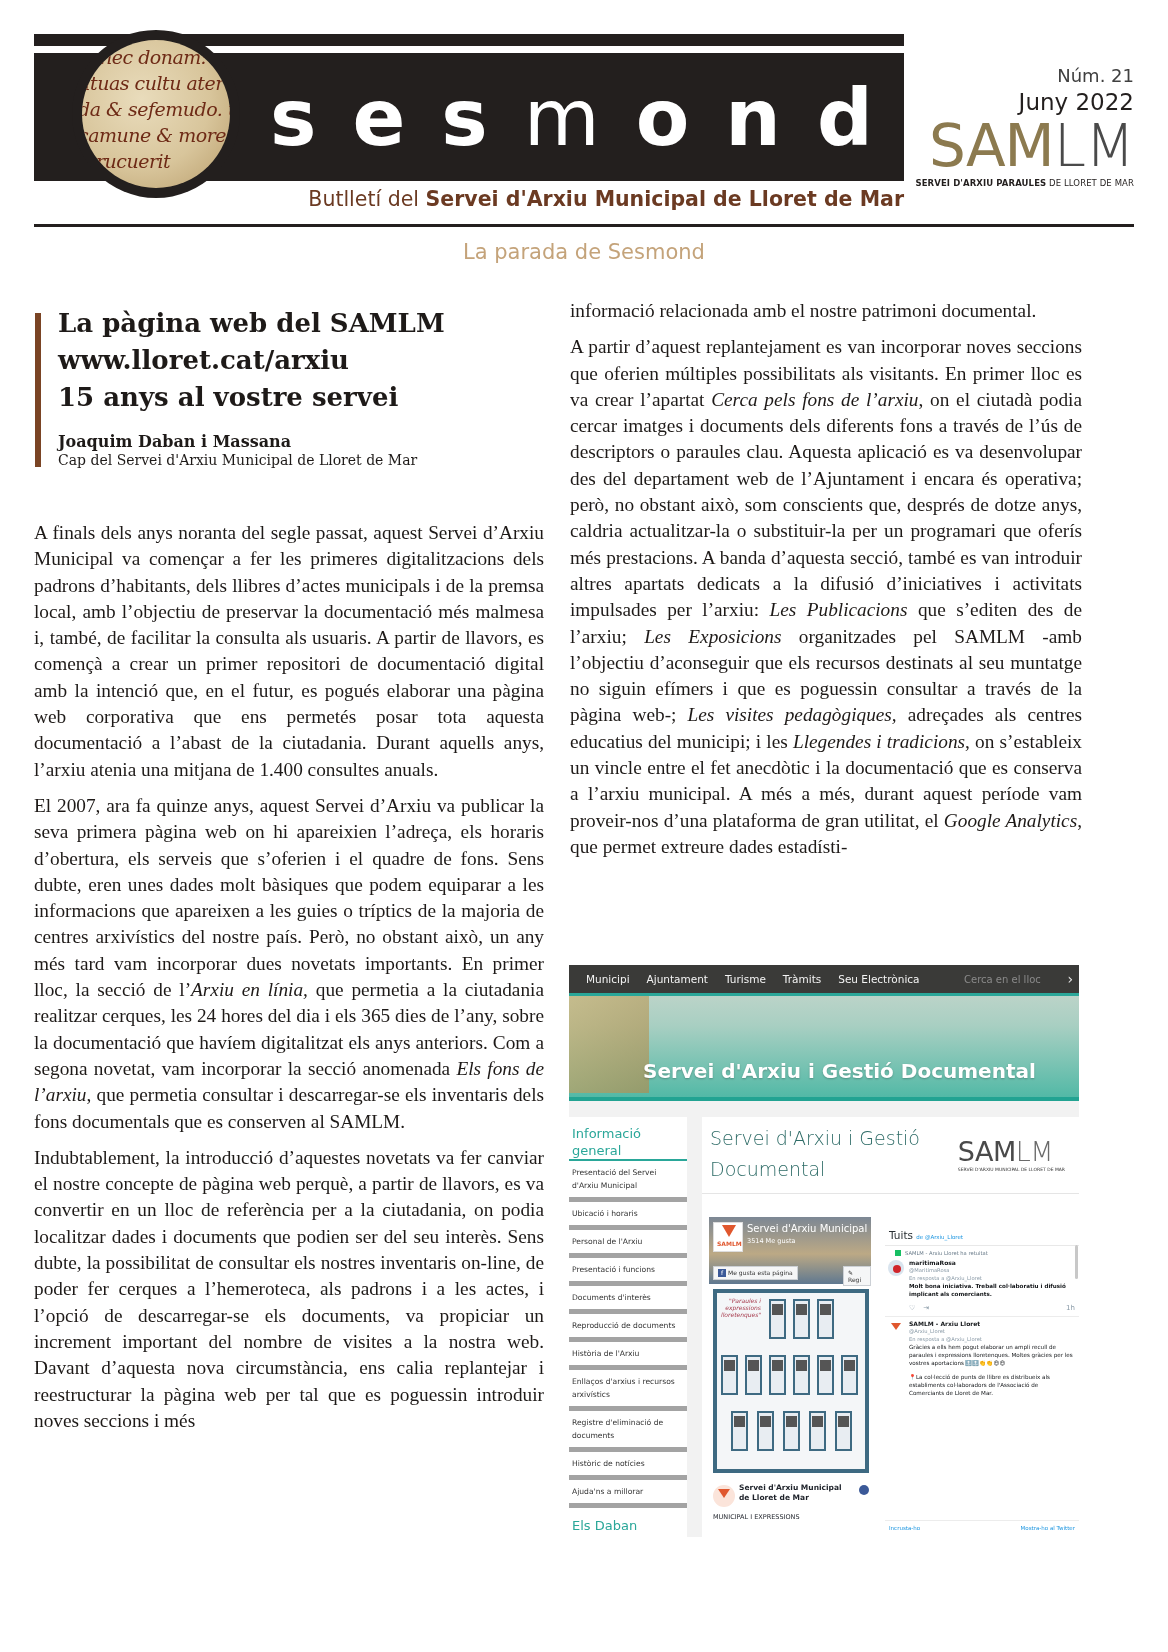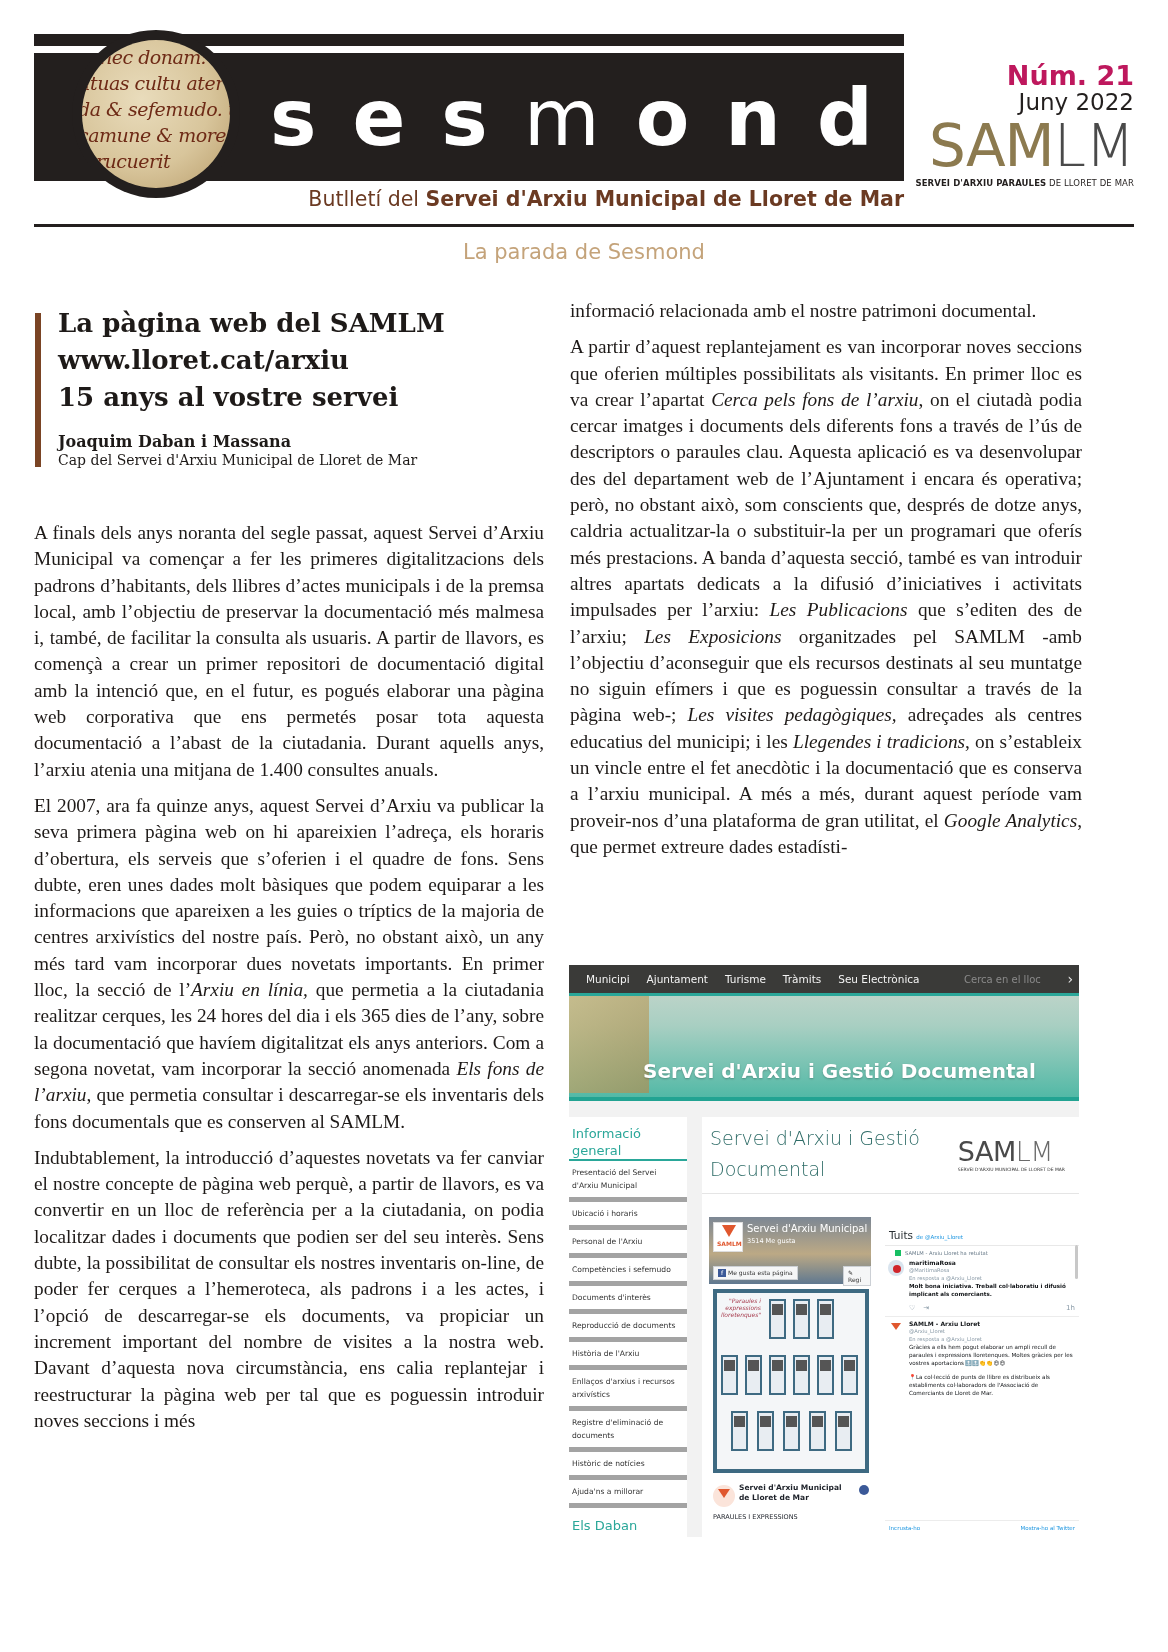--- a/index.html
+++ b/index.html
@@ -17,21 +17,21 @@
   .seal-inner { width: 100%; height: 100%; border-radius: 50%; overflow: hidden; position: relative;
     background: radial-gradient(circle at 40% 40%, #e9dcbc 0%, #d8c59b 55%, #b89c6a 100%); }
   .seal-inner .ms-line { position: absolute; left: -4px; font-family: "DejaVu Serif", serif; font-style: italic;
     color: #6e2a16; font-size: 19px; white-space: nowrap; letter-spacing: -0.5px; }
   .subtitle { position: absolute; right: 264px; top: 187px; font-family: "DejaVu Sans", sans-serif;
     font-size: 20.5px; color: #6b3a22; white-space: nowrap; }
   .subtitle b { font-weight: bold; }
   .bottom-rule { position: absolute; left: 34px; top: 224px; width: 1100px; height: 3px; background: #231f1e; }
 
   .issue { position: absolute; right: 34px; top: 62px; text-align: right; font-family: "DejaVu Sans", sans-serif; }
-  .issue-num { color: #be185d; font-weight: bold; font-size: 27px; line-height: 27px; }
+  .issue-num { color: #404040; font-weight: normal; font-size: 18px; line-height: 27px; }
   .issue-date { color: #231f1e; font-size: 23px; line-height: 27px; }
   .samlm { position: absolute; right: 34px; top: 116px; font-family: "DejaVu Sans", sans-serif; font-size: 58px;
     line-height: 60px; letter-spacing: -1px; }
   .samlm .sam { color: #8c7a4f; }
   .samlm .lm { color: #4a4a4a; font-weight: 200; }
   .samlm-sub { position: absolute; right: 34px; top: 178px; font-family: "DejaVu Sans", sans-serif; font-size: 8.5px;
     color: #231f1e; white-space: nowrap; letter-spacing: 0.1px; }
   .samlm-sub b { font-weight: bold; }
 
   .section-label { position: absolute; left: 0; width: 1168px; top: 240px; text-align: center;
@@ -195,21 +195,21 @@
   </div>
   <div class="teal-line"></div>
   <div class="hero-title">Servei d'Arxiu i Gestió Documental</div>
   <div class="hero-bottom"></div>
 
   <div class="sidebar">
     <div class="sidebar-head">Informació general</div>
     <div class="side-item">Presentació del Servei d'Arxiu Municipal</div>
     <div class="side-item">Ubicació i horaris</div>
     <div class="side-item">Personal de l'Arxiu</div>
-    <div class="side-item">Competències i sefemudo</div>
+    <div class="side-item">Presentació i funcions</div>
     <div class="side-item">Documents d'interès</div>
     <div class="side-item">Reproducció de documents</div>
     <div class="side-item">Història de l'Arxiu</div>
     <div class="side-item">Enllaços d'arxius i recursos arxivístics</div>
     <div class="side-item">Registre d'eliminació de documents</div>
     <div class="side-item">Històric de notícies</div>
     <div class="side-item">Ajuda'ns a millorar</div>
     <div class="sidebar-foot">Els Daban</div>
   </div>
 
@@ -247,21 +247,21 @@
             <div class="fb-thumb" style="left: 40px; top: 118px;"></div>
             <div class="fb-thumb" style="left: 66px; top: 118px;"></div>
             <div class="fb-thumb" style="left: 92px; top: 118px;"></div>
             <div class="fb-thumb" style="left: 118px; top: 118px;"></div>
           </div>
       </div>
       <div class="fb-footer">
         <div class="logo"></div>
         <div class="name">Servei d'Arxiu Municipal de Lloret de Mar</div>
         <div class="fbicon"></div>
-        <div class="tag">PARAULES I EXPRESSIONS</div>
+        <div class="tag">MUNICIPAL I EXPRESSIONS</div>
       </div>
     </div>
 
     <div class="tw">
       <div class="tw-head"><span>Tuits</span> <small>de @Arxiu_Lloret</small></div>
       <div class="tw-scroll"></div>
       <div class="tw-rt">SAMLM - Arxiu Lloret ha retuitat</div>
       <div class="tweet">
         <div class="av red"></div>
         <div class="tname">maritimaRosa</div>

